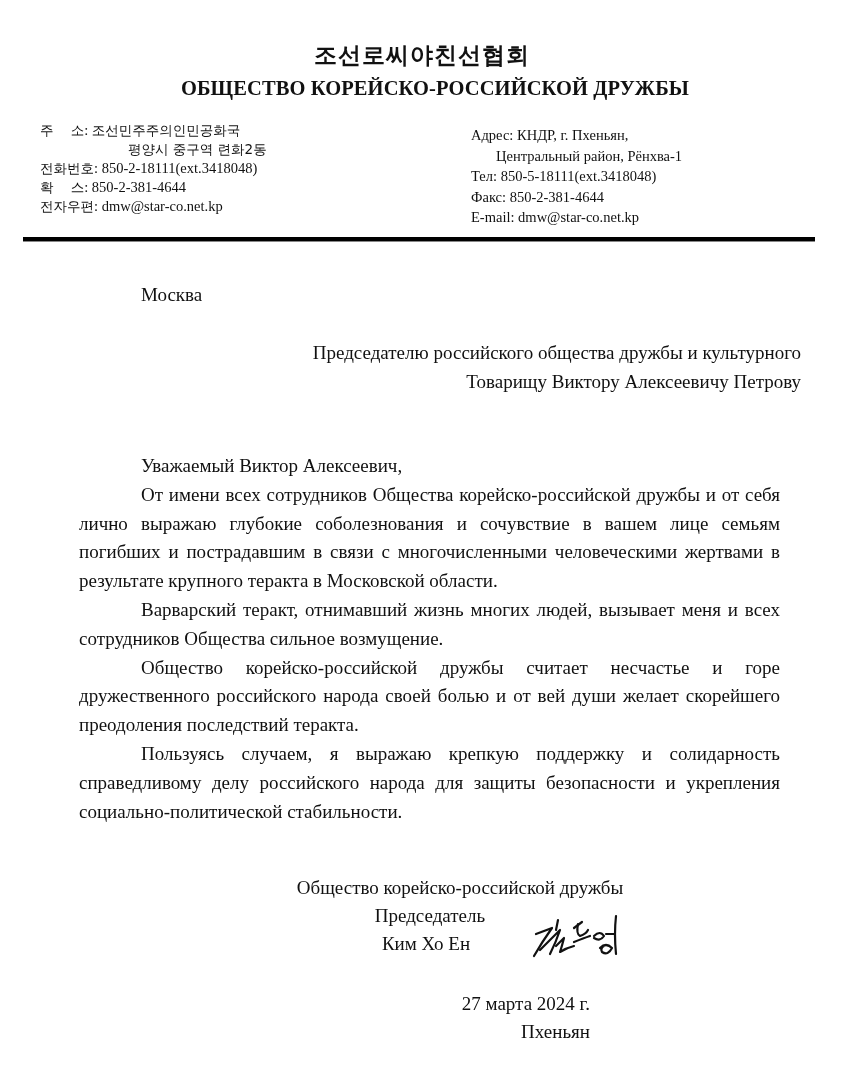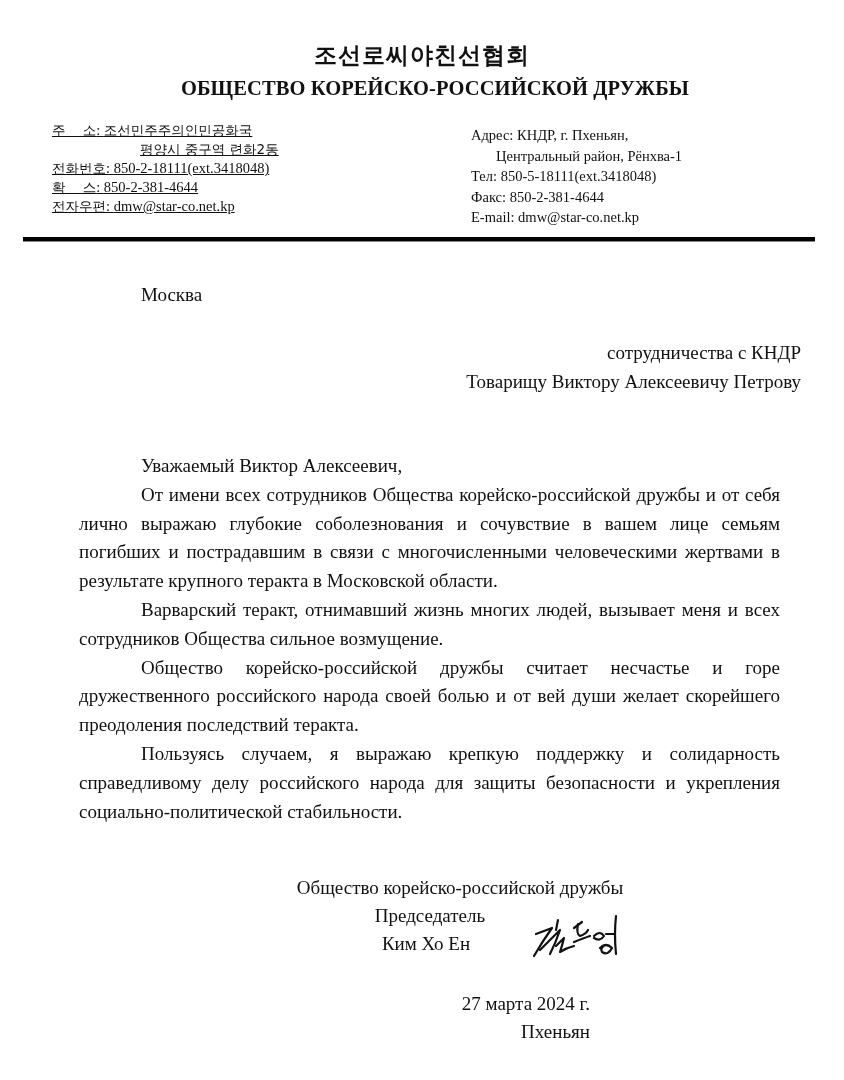--- a/index.html
+++ b/index.html
@@ -11,21 +11,21 @@
   #title-ko {
     left: 0; width: 844px; top: 40px; text-align: center;
     font-family: "DejaVu Sans", sans-serif; font-weight: bold; font-size: 23px; letter-spacing: 1px;
   }
   #title-ru {
     left: 0; width: 870px; top: 77px; text-align: center;
     font-weight: bold; font-size: 20.5px; letter-spacing: 0.1px;
   }
   .contact { font-size: 14.5px; line-height: 19px; }
   .ko-label { font-family: "DejaVu Sans", sans-serif; font-size: 13.5px; }
-  #contact-ko { left: 52px; top: 121px; text-decoration: underline; }
+  #contact-ko { left: 40px; top: 121px; }
   #contact-ru { left: 471px; top: 125px; line-height: 20.5px; }
   .indent-ko { padding-left: 88px; }
   .indent-ru { padding-left: 25px; }
   #rule {
     left: 23px; top: 237px; width: 792px; height: 4px; background: #000;
     box-shadow: 0 1px 0 #888;
   }
   .body-text { font-size: 19px; }
   #city { left: 141px; top: 284px; }
   #addressee { right: 43px; top: 338px; text-align: right; line-height: 29px; }
@@ -62,21 +62,21 @@
   <div>Тел: 850-5-18111(ext.3418048)</div>
   <div>Факс: 850-2-381-4644</div>
   <div>E-mail: dmw@star-co.net.kp</div>
 </div>
 
 <div class="abs" id="rule"></div>
 
 <div class="abs body-text" id="city">Москва</div>
 
 <div class="abs body-text" id="addressee">
-  <div>сотрудничества с КНДР</div>
+  <div>Председателю российского общества дружбы и культурного</div>
   <div>Товарищу Виктору Алексеевичу Петрову</div>
 </div>
 
 <div class="abs body-text" id="letter">
   <p class="greeting">Уважаемый Виктор Алексеевич,</p>
   <p class="last">От имени всех сотрудников Общества корейско-российской дружбы и от себя лично выражаю глубокие соболезнования и сочувствие в вашем лице семьям погибших и пострадавшим в связи с многочисленными человеческими жертвами в результате крупного теракта в Московской области.</p>
   <p class="last">Варварский теракт, отнимавший жизнь многих людей, вызывает меня и всех сотрудников Общества сильное возмущение.</p>
   <p class="last">Общество корейско-российской дружбы считает несчастье и горе дружественного российского народа своей болью и от вей души желает скорейшего преодоления последствий теракта.</p>
   <p class="last">Пользуясь случаем, я выражаю крепкую поддержку и солидарность справедливому делу российского народа для защиты безопасности и укрепления социально-политической стабильности.</p>
 </div>

